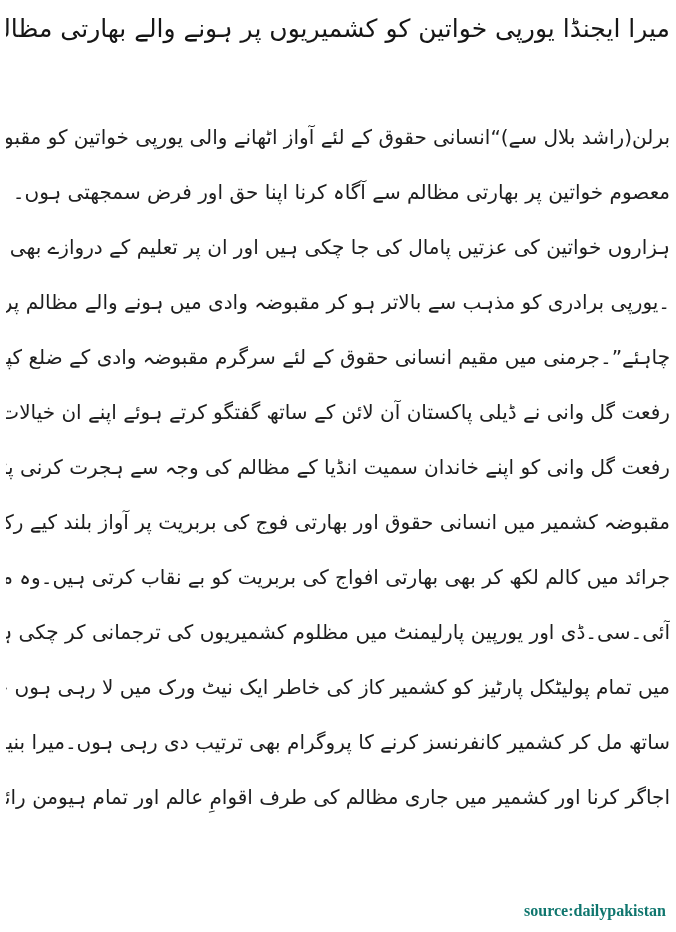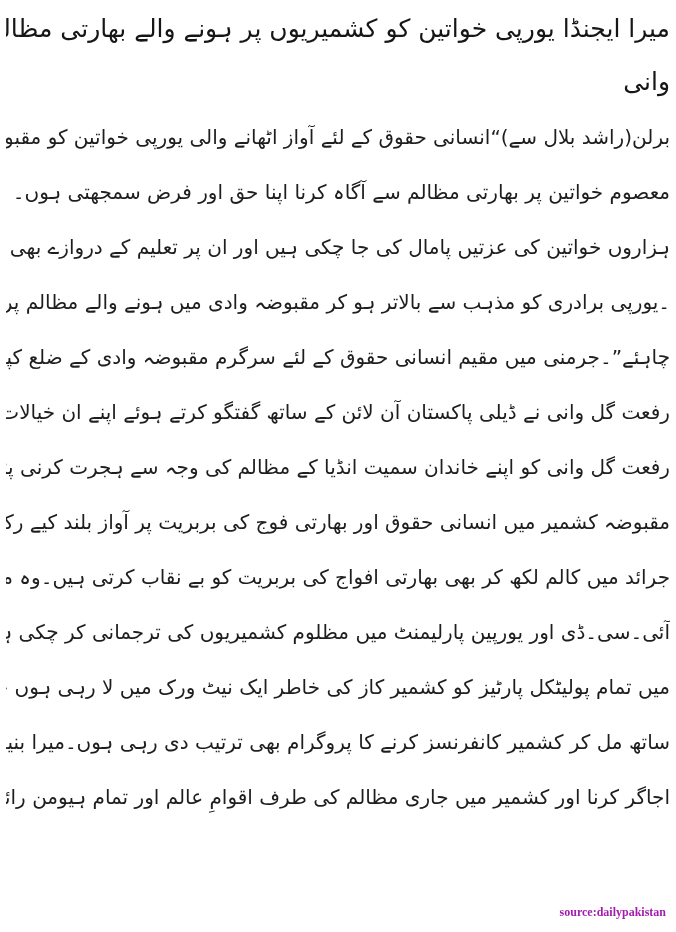--- a/index.html
+++ b/index.html
@@ -63,32 +63,31 @@
     text-align: right;
     text-align-last: right;
   }
   .source-credit {
     position: absolute;
     right: 10px;
     bottom: 12px;
     direction: ltr;
     font-family: "Liberation Serif", "DejaVu Serif", serif;
     font-weight: bold;
-    font-size: 12px;
-    color: #a21caf;
+    font-size: 16px;
+    color: #0f766e;
   }
 </style>
 </head>
 <body>
 
 <div class="page">
 
   <div class="title-wrap">
     <div class="title-line justified">میرا ایجنڈا یورپی خواتین کو کشمیریوں پر ہونے والے بھارتی مظالم سے آگاہ کرنا ہے”:رفعت</div>
-    <div class="title-line start">وانی</div>
   </div>
 
   <div class="body-wrap">
     <div class="body-line">برلن(راشد بلال سے)“انسانی حقوق کے لئے آواز اٹھانے والی یورپی خواتین کو مقبوضہ کشمیر کی نہتی اور</div>
     <div class="body-line">معصوم خواتین پر بھارتی مظالم سے آگاہ کرنا اپنا حق اور فرض سمجھتی ہوں۔ مقبوضہ وادی میں اب تک</div>
     <div class="body-line">ہزاروں خواتین کی عزتیں پامال کی جا چکی ہیں اور ان پر تعلیم کے دروازے بھی جبراً بند کئے جا رہے ہیں</div>
     <div class="body-line">۔یورپی برادری کو مذہب سے بالاتر ہو کر مقبوضہ وادی میں ہونے والے مظالم پر کشمیریوں کا ساتھ دینا</div>
     <div class="body-line">چاہئے”۔جرمنی میں مقیم انسانی حقوق کے لئے سرگرم مقبوضہ وادی کے ضلع کپواڑا سے تعلق رکھنی والی</div>
     <div class="body-line">رفعت گل وانی نے ڈیلی پاکستان آن لائن کے ساتھ گفتگو کرتے ہوئے اپنے ان خیالات کا اظہار کیا۔</div>
     <div class="body-line">رفعت گل وانی کو اپنے خاندان سمیت انڈیا کے مظالم کی وجہ سے ہجرت کرنی پڑی لیکن انہوں نے</div>

